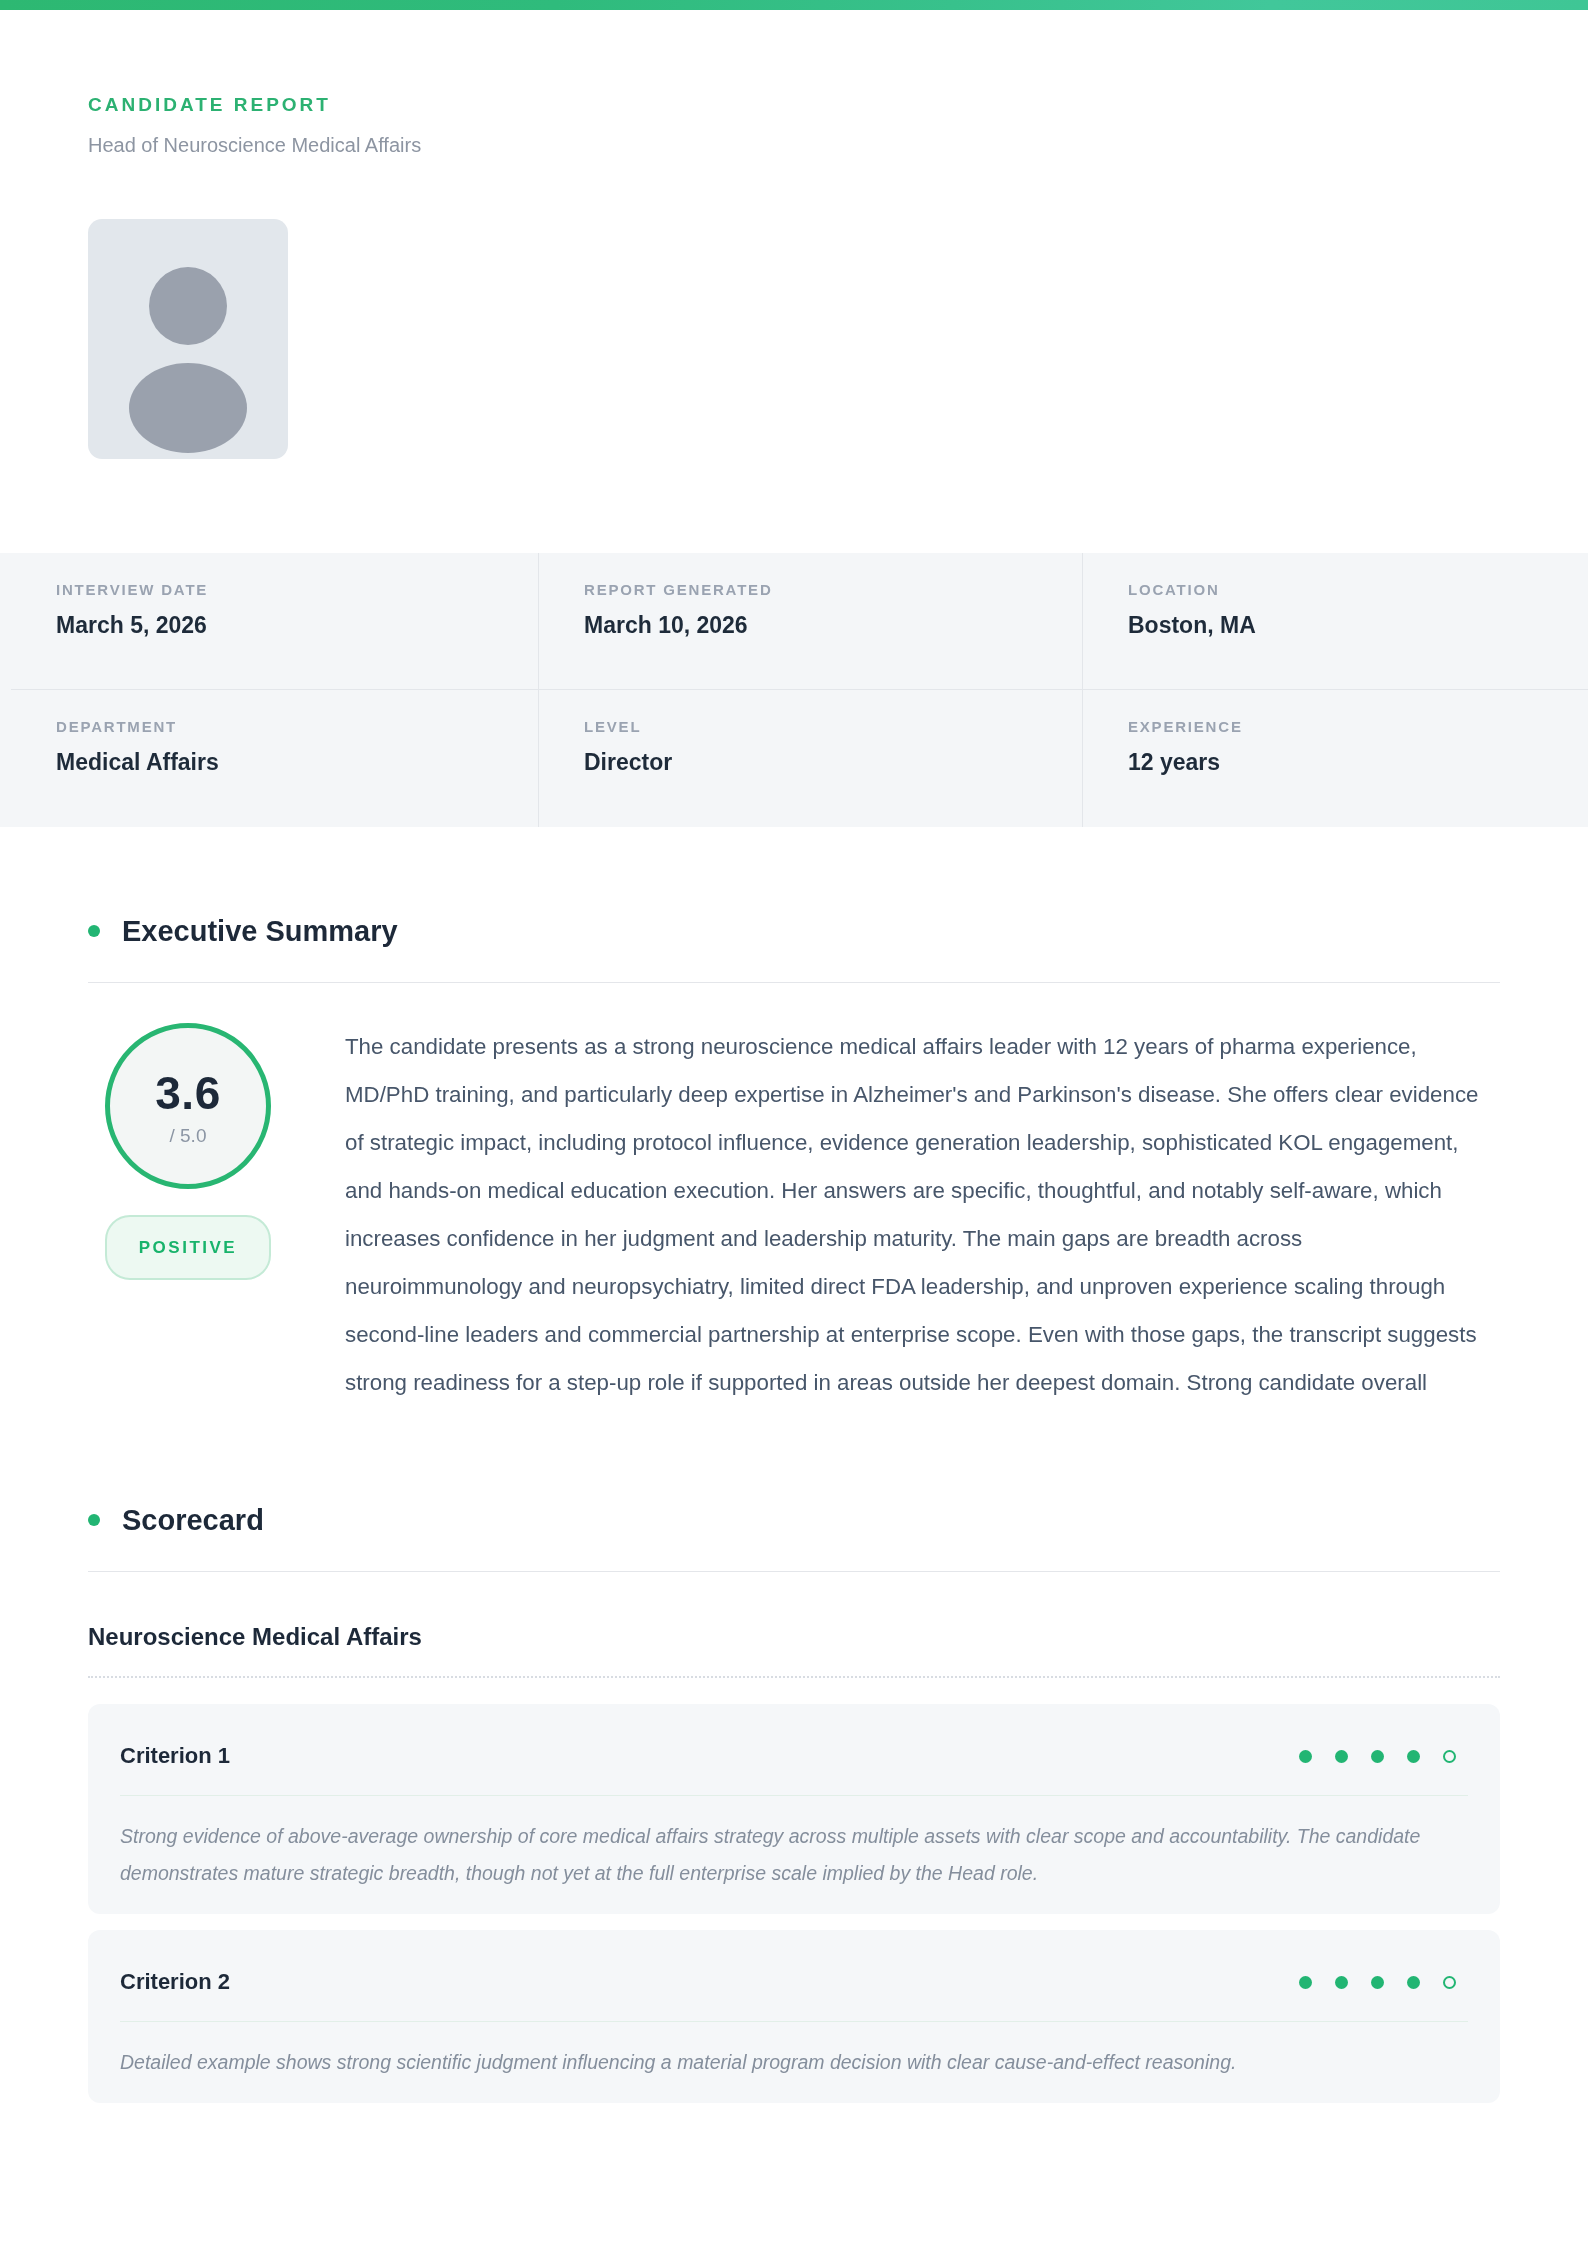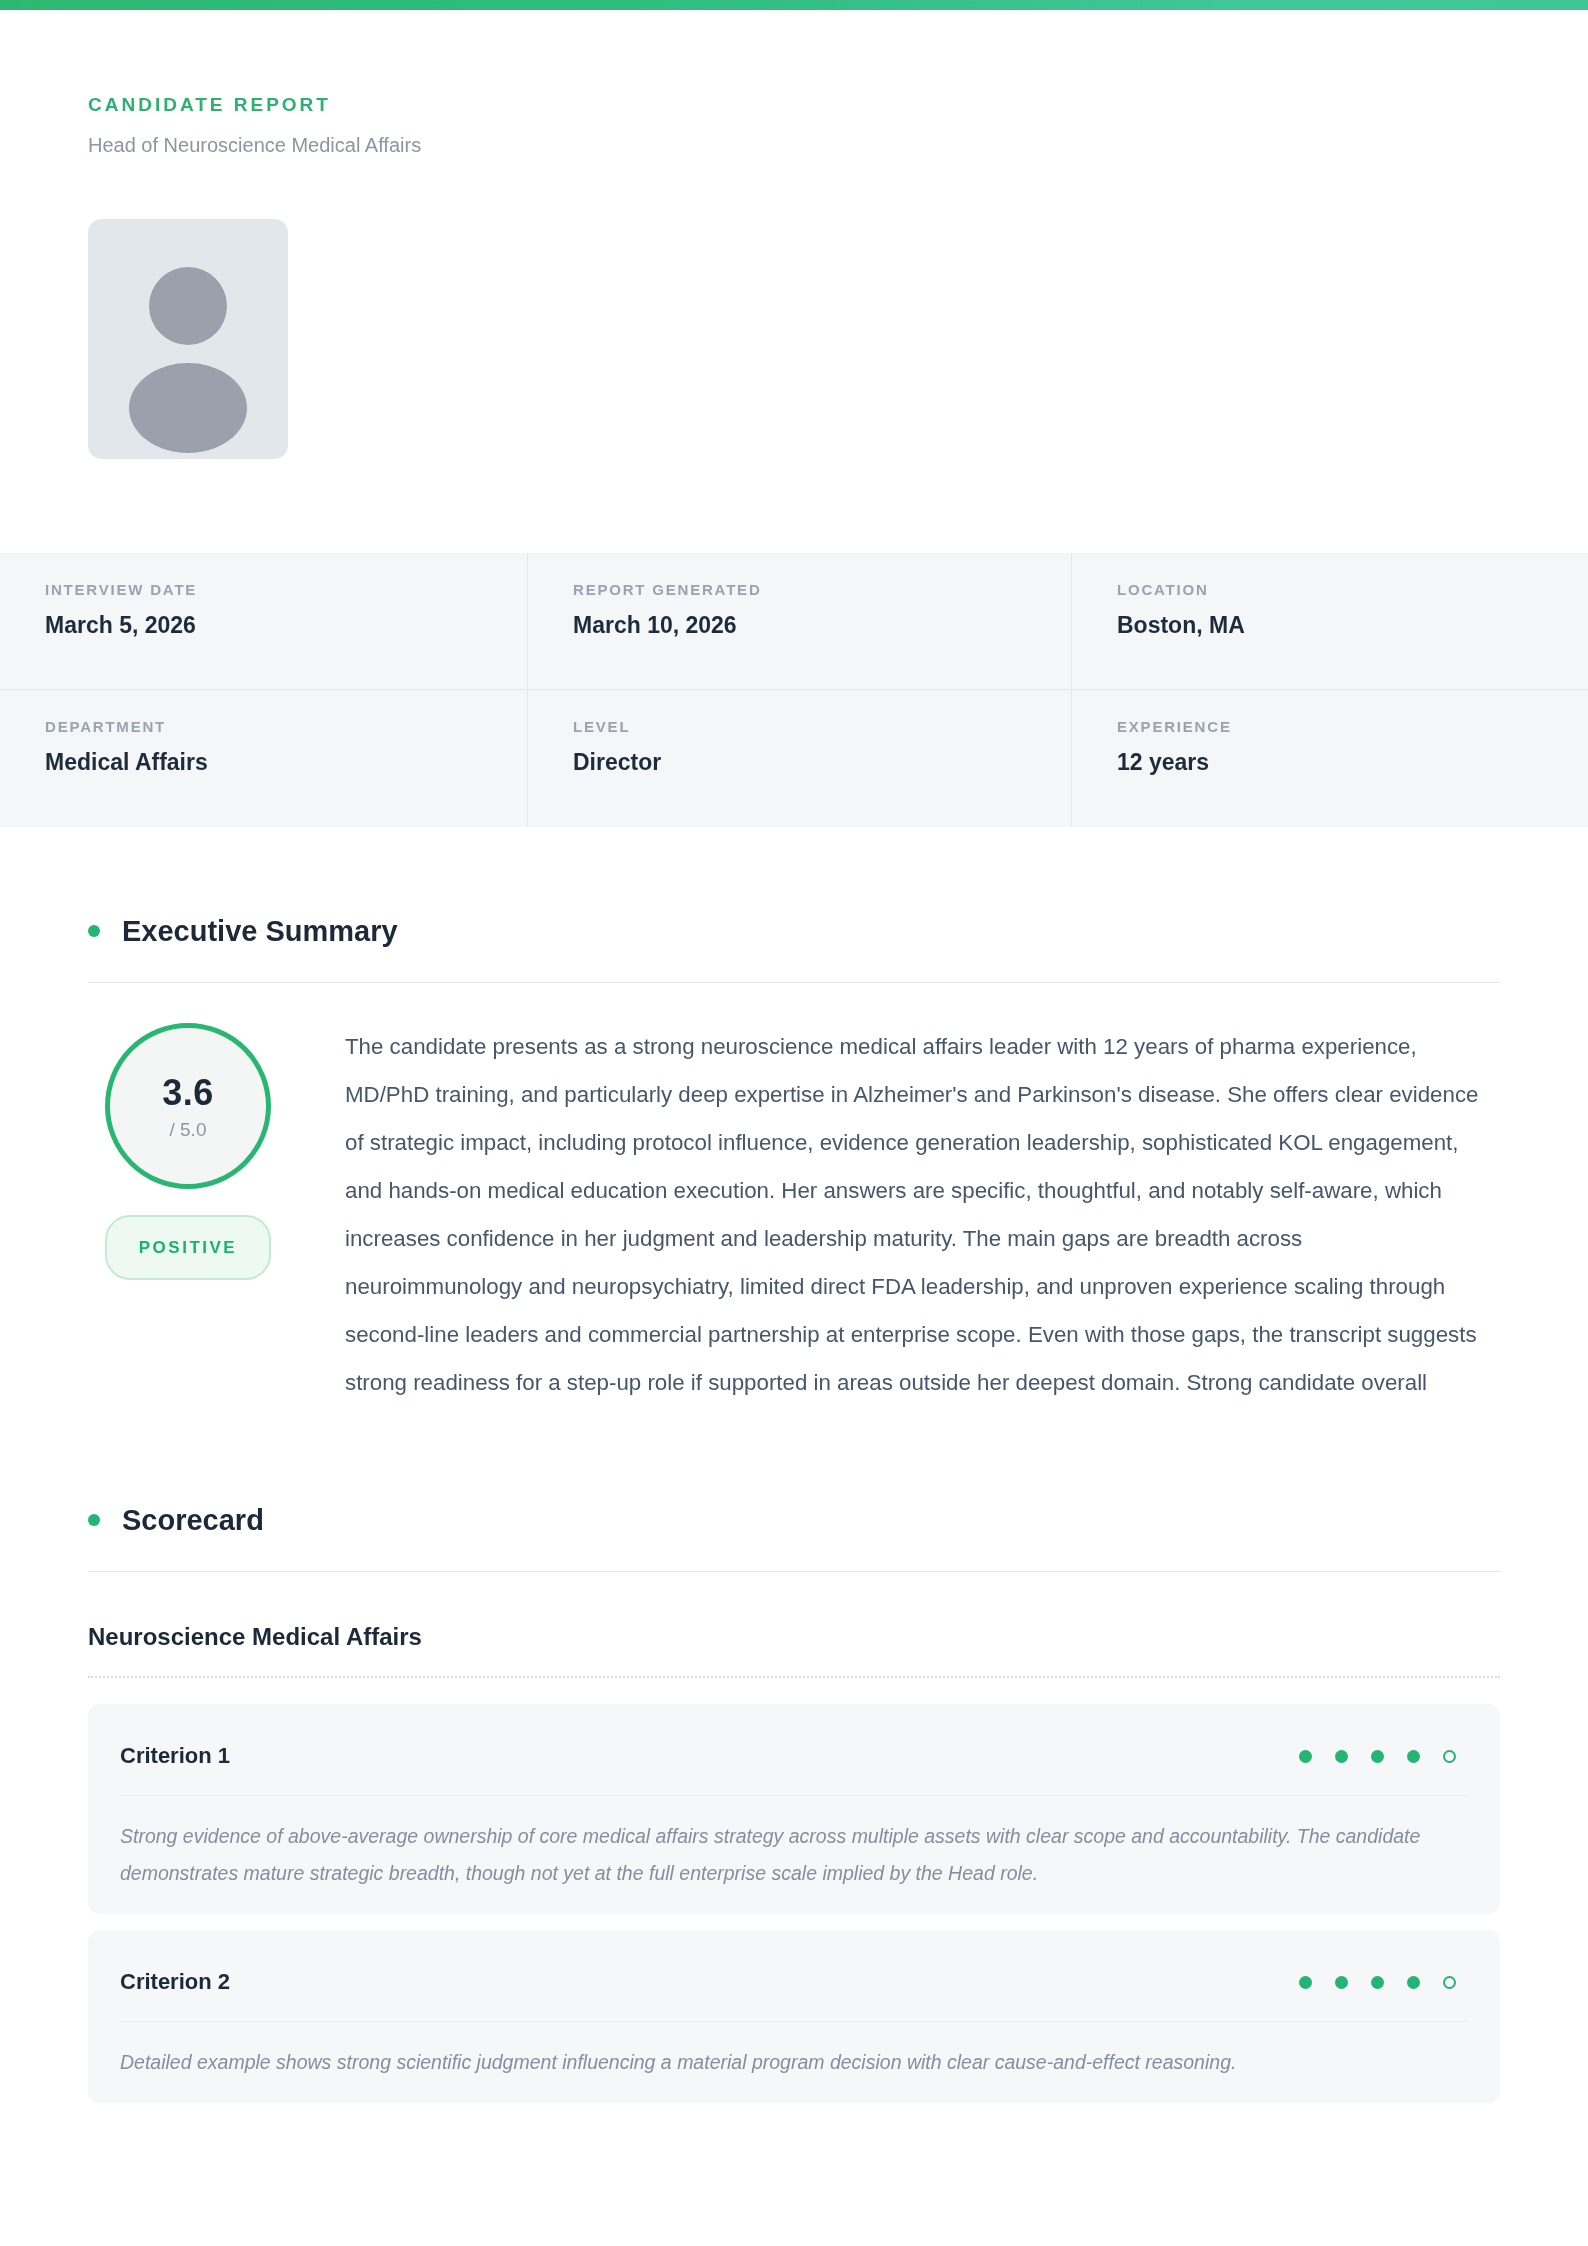--- a/index.html
+++ b/index.html
@@ -48,21 +48,21 @@
   .cand-title {
     margin-top:20px;
     font-size:27px; font-weight:600; color:#24344a;
   }
   .contact-row { margin-top:24px; display:flex; gap:56px; }
   .contact-item { font-size:21px; color:#8f9bac; }
 
   .info-band {
     margin-top:94px;
     width:100%; background:#f4f6f8;
-    display:grid; grid-template-columns:528px 544px 516px;
+    display:grid; grid-template-columns:528px 544px 516px;padding-left:11px;
   }
   .info-cell {
     height:137px; padding:28px 20px 0 45px;
     border-right:1px solid #e3e6ea;
   }
   .info-cell.last-col { border-right:none; }
   .info-cell.row1 { border-bottom:1px solid #e3e6ea; }
   .info-label {
     font-size:15px; font-weight:bold; letter-spacing:1.8px;
     color:#9aa3b1;
@@ -87,21 +87,21 @@
     margin-top:33px; height:1px; background:#e4e6ea;
   }
 
   .summary-row { display:flex; margin-top:40px; }
   .score-col { width:166px; margin-left:17px; flex:none; }
   .score-circle {
     width:166px; height:166px; border-radius:50%;
     border:5px solid #28b672; background:#f3f6f5;
     display:flex; flex-direction:column; align-items:center; justify-content:center;
   }
-  .score-num { font-size:36px; font-weight:800; color:#1d2939; letter-spacing:0.5px; }
+  .score-num { font-size:46px; font-weight:800; color:#1d2939; letter-spacing:0.5px; }
   .score-den { font-size:19px; color:#8c96a4; margin-top:5px; }
   .verdict-badge {
     margin-top:26px; width:166px; height:65px;
     border-radius:25px; background:#edf9f2; border:2px solid #c4ead6;
     display:flex; align-items:center; justify-content:center;
     font-size:17px; font-weight:bold; letter-spacing:2.5px; color:#18b36b;
   }
   .summary-text {
     margin-left:74px; width:1135px;
     font-size:22.3px; line-height:48px; color:#47566a;

